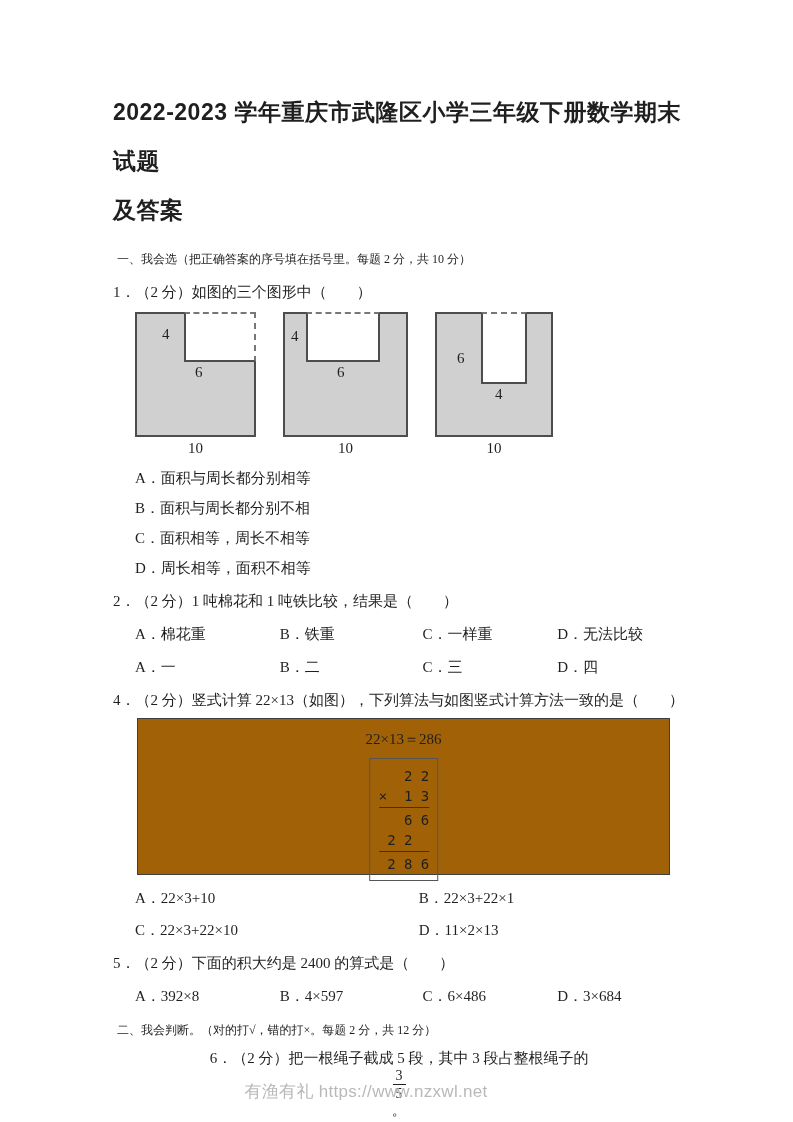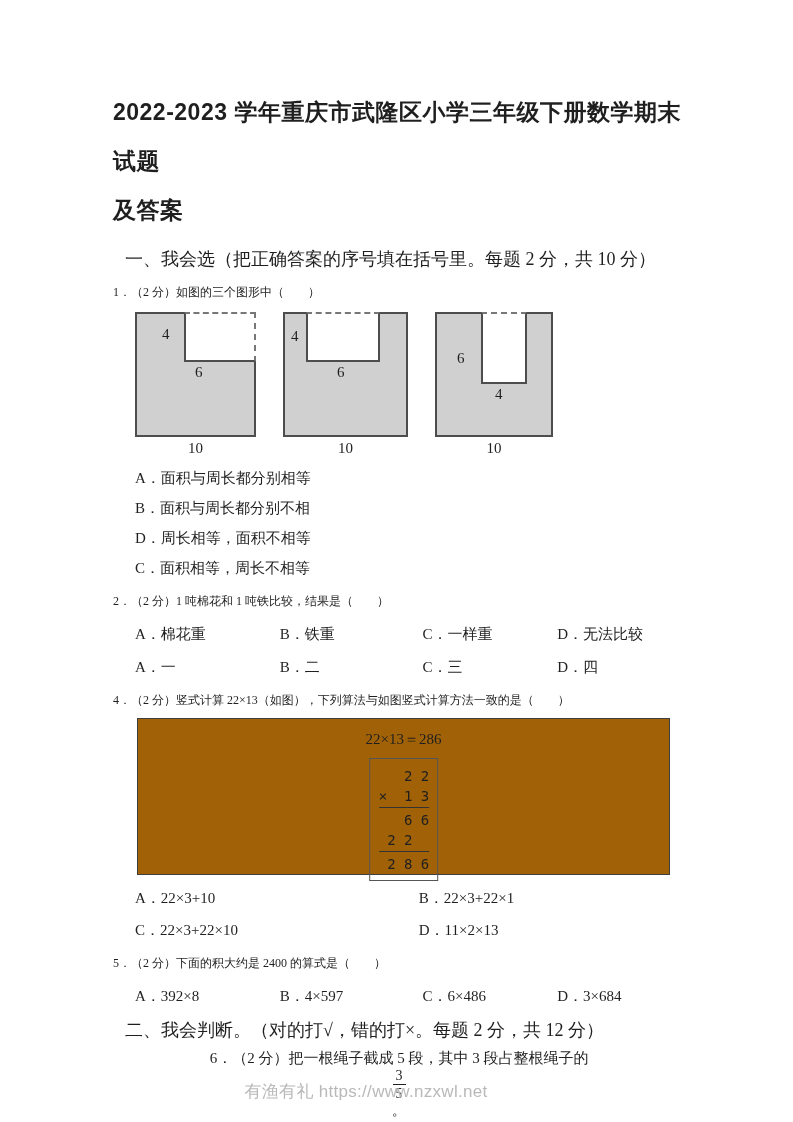--- a/index.html
+++ b/index.html
@@ -8,22 +8,22 @@
     font-family:"Liberation Serif","DejaVu Serif",serif;color:#1f1f1f;
     overflow:hidden;
   }
   .content{position:absolute;left:113px;top:88px;width:572px;}
 
   
   .title{font-family:"Liberation Sans","DejaVu Sans",sans-serif;
     font-weight:700;font-size:23px;line-height:49px;letter-spacing:0.5px;margin:0;}
 
   
-  .sec-heading{font-size:18px;line-height:18px;margin:15px 0 0 12px;}
-  .stem{font-size:12px;line-height:18px;margin:15px 0 0 0;}
+  .sec-heading{font-size:12px;line-height:18px;margin:15px 0 0 4px;}
+  .stem{font-size:15px;line-height:18px;margin:15px 0 0 0;}
 
   
   .figures{display:flex;gap:27px;margin:11px 0 0 22px;}
   .fig{width:auto;}
   .sq{position:relative;background:#d0d0d0;border:2px solid #4d4d4d;}
   .sq1{width:117px;height:121px;}
   .sq2{width:121px;height:121px;}
   .sq3{width:114px;height:121px;}
   .notch{position:absolute;background:#ffffff;}
   .n1{top:-2px;right:-2px;width:68px;height:46px;
@@ -109,22 +109,22 @@
           <span class="lbl l-side3">6</span>
           <span class="lbl l-notch3">4</span>
         </div>
         <div class="base">10</div>
       </div>
     </div>
 
     <div class="opt-list">
       <div class="opt">A．面积与周长都分别相等</div>
       <div class="opt">B．面积与周长都分别不相</div>
+      <div class="opt">C．面积相等，周长不相等</div>
       <div class="opt">D．周长相等，面积不相等</div>
-      <div class="opt">C．面积相等，周长不相等</div>
     </div>
 
     <div class="stem">2．（2 分）1 吨棉花和 1 吨铁比较，结果是（　　）</div>
     <div class="opt-row">
       <span class="opt c1">A．棉花重</span>
       <span class="opt c2">B．铁重</span>
       <span class="opt c3">C．一样重</span>
       <span class="opt">D．无法比较</span>
     </div>
 

